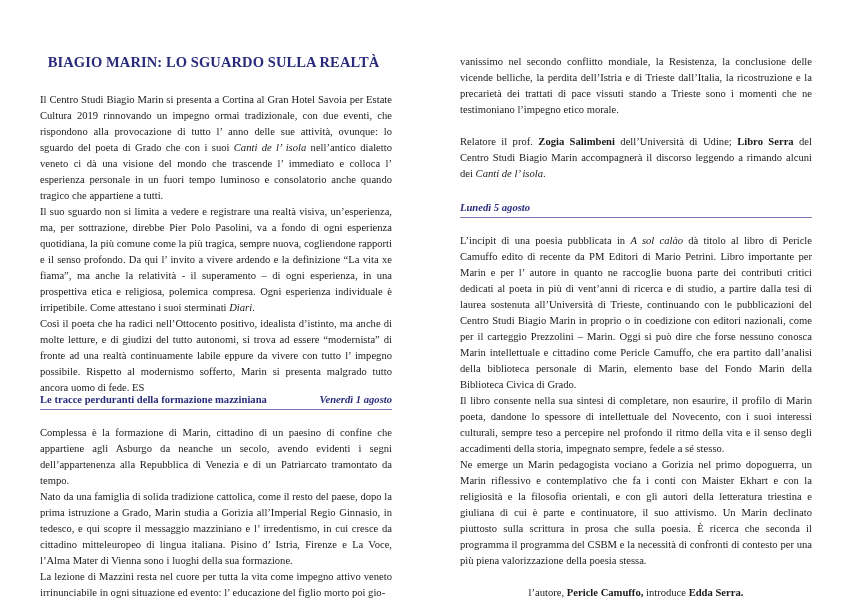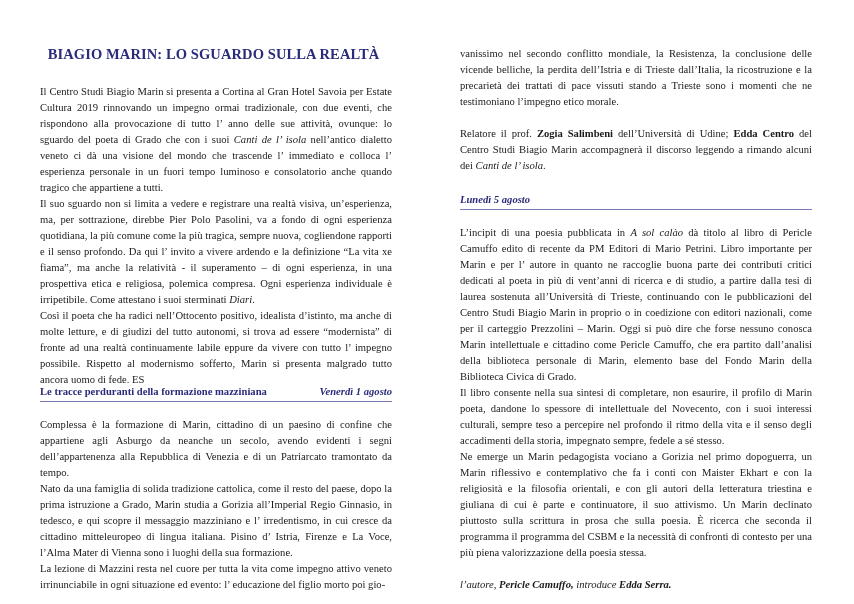--- a/index.html
+++ b/index.html
@@ -2,21 +2,21 @@
 <html><head>
   <meta charset="utf-8">
   <style>
     html, body { margin: 0; padding: 0; background: #ffffff; }
     body {
       width: 854px; height: 604px; position: relative; overflow: hidden;
       font-family: "Liberation Serif", "DejaVu Serif", serif;
       color: #1a1a1a;
     }
     .page {
-      position: absolute; top: 8px; width: 427px; height: 556px;
+      position: absolute; top: 16px; width: 427px; height: 556px;
     }
     .page.left { left: 0; }
     .page.right { left: 427px; }
     .col {
       position: absolute;
       font-size: 10.6px; line-height: 16px;
       text-align: justify;
     }
     .left .col { left: 40px; width: 352px; }
     .right .col { left: 33px; width: 352px; }
@@ -60,27 +60,27 @@
     <p class="para"><span>Complessa è la formazione di Marin, cittadino di un paesino di confine che appartiene agli Asburgo da neanche un secolo, avendo evidenti  i segni dell’appartenenza alla Repubblica di Venezia e di un Patriarcato tramontato da tempo.</span></p>
     <p class="para"><span>Nato da una famiglia di solida tradizione cattolica, come il resto del paese, dopo la prima istruzione a Grado, Marin studia a Gorizia all’Imperial Regio Ginnasio, in tedesco, e qui scopre il messaggio mazziniano e l’ irredentismo, in cui cresce da cittadino mitteleuropeo di lingua italiana. Pisino d’ Istria, Firenze e La Voce, l’Alma Mater di Vienna sono i luoghi della sua formazione.</span></p>
     <p class="para"><span>La lezione di Mazzini resta nel cuore per tutta la vita come impegno attivo veneto irrinunciabile in ogni situazione  ed evento: l’ educazione del figlio morto poi gio-</span></p>
   </div>
 </div>
 
 <div class="page right">
   <div class="col" style="top:38px;">
     <p class="para"><span>vanissimo nel secondo conflitto mondiale, la Resistenza, la conclusione delle vicende belliche, la perdita dell’Istria e di Trieste dall’Italia, la ricostruzione e la precarietà dei trattati di pace vissuti  stando a Trieste sono i momenti che ne testimoniano l’impegno etico morale.</span></p>
     <div class="gap"></div>
-    <p class="para"><span>Relatore  il prof. </span><b>Zogia Salimbeni</b><span> dell’Università di Udine; </span><b>Edda Centro</b><span>  del Centro Studi Biagio Marin accompagnerà il discorso leggendo a rimando alcuni dei </span><i>Canti de l’ isola</i><span>.</span></p>
+    <p class="para"><span>Relatore  il prof. </span><b>Zogia Salimbeni</b><span> dell’Università di Udine; </span><b>Libro Serra</b><span>  del Centro Studi Biagio Marin accompagnerà il discorso leggendo a rimando alcuni dei </span><i>Canti de l’ isola</i><span>.</span></p>
   </div>
 
   <div class="section-head">
     <span class="date">Lunedì 5 agosto</span>
   </div>
 
   <div class="col" style="top:217px;">
     <p class="para"><span>L’incipit di una poesia pubblicata in </span><i>A sol calào</i><span> dà titolo al libro di Pericle Camuffo edito di recente da PM Editori  di Mario Petrini. Libro importante per Marin e per l’ autore in quanto ne raccoglie buona parte dei  contributi critici dedicati  al poeta in più di vent’anni di ricerca e di studio, a partire dalla tesi di laurea sostenuta all’Università di Trieste, continuando con le pubblicazioni del Centro Studi Biagio Marin in proprio  o in coedizione con editori nazionali, come per il carteggio Prezzolini – Marin. Oggi si può dire che forse nessuno conosca Marin intellettuale e cittadino come Pericle Camuffo, che era partito dall’analisi della biblioteca personale di Marin,  elemento base del Fondo Marin della Biblioteca Civica di Grado.</span></p>
     <p class="para"><span>Il libro consente nella sua sintesi di  completare, non esaurire, il profilo di Marin poeta, dandone lo spessore di intellettuale del Novecento, con i suoi interessi culturali, sempre teso a percepire nel profondo il ritmo della vita e il senso degli accadimenti della storia, impegnato sempre, fedele a sé stesso.</span></p>
     <p class="para"><span>Ne emerge un Marin pedagogista vociano a Gorizia nel primo dopoguerra, un Marin riflessivo e contemplativo che fa i conti con Maister Ekhart e con la religiosità e la filosofia orientali, e con gli autori della letteratura triestina e giuliana di cui è parte e continuatore, il suo attivismo. Un Marin declinato piuttosto sulla scrittura in prosa che sulla poesia. È ricerca che seconda il programma il programma del CSBM e la necessità di confronti di contesto per una più piena valorizzazione della poesia stessa.</span></p>
     <div class="gap"></div>
-    <p class="para" style="text-align:left;font-style:italic;"><span>l’autore, </span><b>Pericle Camuffo,</b><span> introduce </span><b>Edda Serra.</b></p>
+    <p class="para" style="text-align:center;"><span>l’autore, </span><b>Pericle Camuffo,</b><span> introduce </span><b>Edda Serra.</b></p>
   </div>
 </div>
 
 </body></html>

